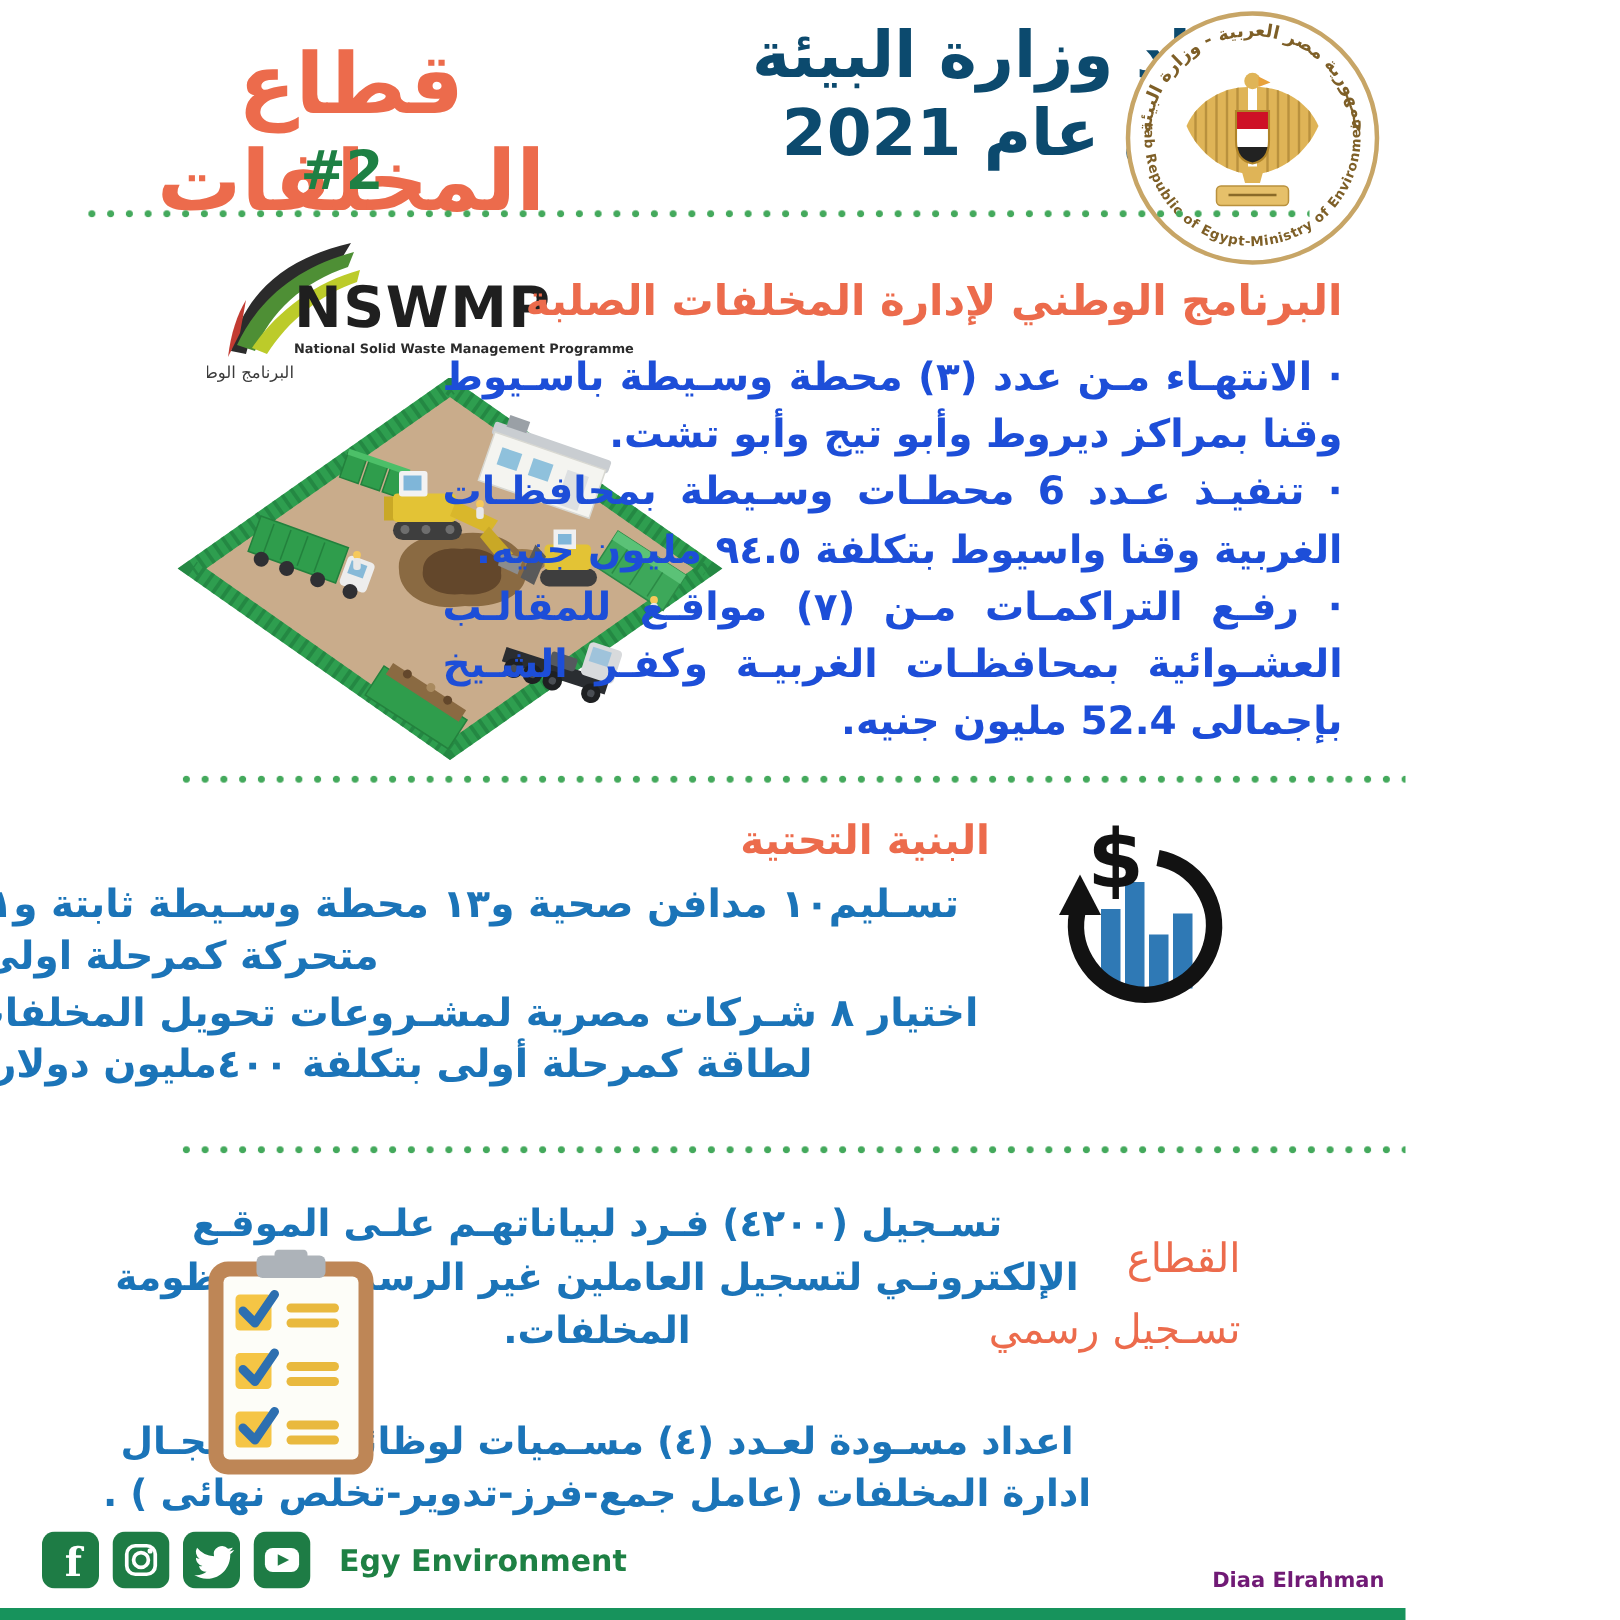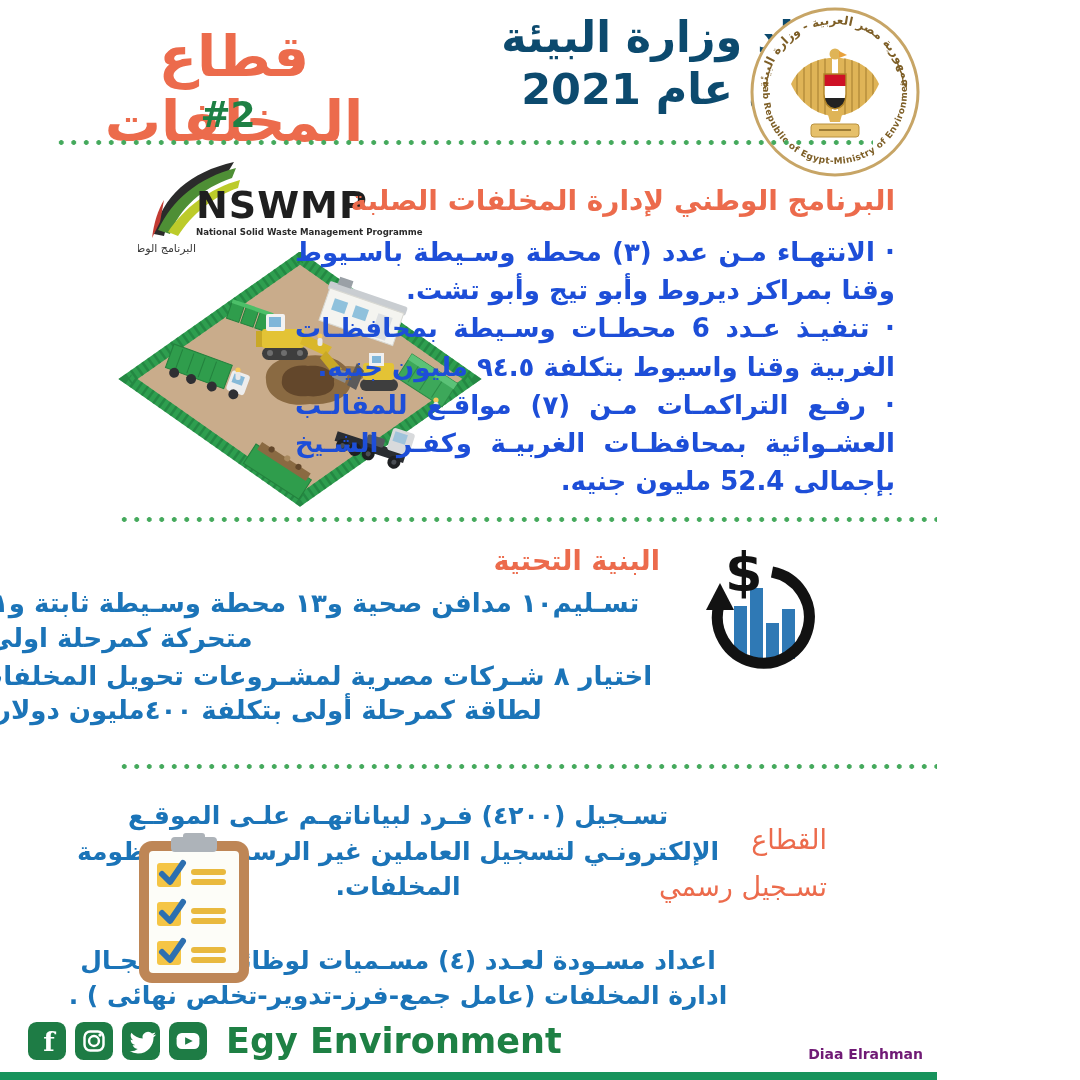--- a/index.html
+++ b/index.html
@@ -36,21 +36,21 @@
   
   .s3-heading{position:absolute;right:110px;top:826px;width:170px;text-align:right;
     color:#EC6B4C;font-size:27px;font-weight:normal;line-height:1;}
   .s3-heading .l2{margin-top:20px;}
   .s3-text{position:absolute;right:208px;top:798px;width:662px;color:#1B74B8;font-size:25px;
     font-weight:bold;line-height:1.42;text-align:center;}
   .s3-text p{margin:0 0 38px 0;}
   .clipboard{position:absolute;left:133px;top:833px;width:122px;height:155px;}
   
   .footer-row{position:absolute;left:28px;top:1021px;display:flex;align-items:center;gap:9px;}
-  .brand{color:#1E8044;font-size:35px;font-weight:bold;margin-left:10px;}
+  .brand{color:#1E8044;font-size:20px;font-weight:bold;margin-left:10px;}
   .credit{position:absolute;right:14px;top:1046px;color:#701a75;font-size:14px;font-weight:bold;}
   .bottom-bar{position:absolute;left:0;bottom:0;width:1080px;height:8px;background:#17935C;}
 </style>
 </head>
 <body>
 
 <div class="canvas">
 
   <div class="sector-title rtl">قطاع المخلفات</div>
   <div class="sector-number">#2</div>

